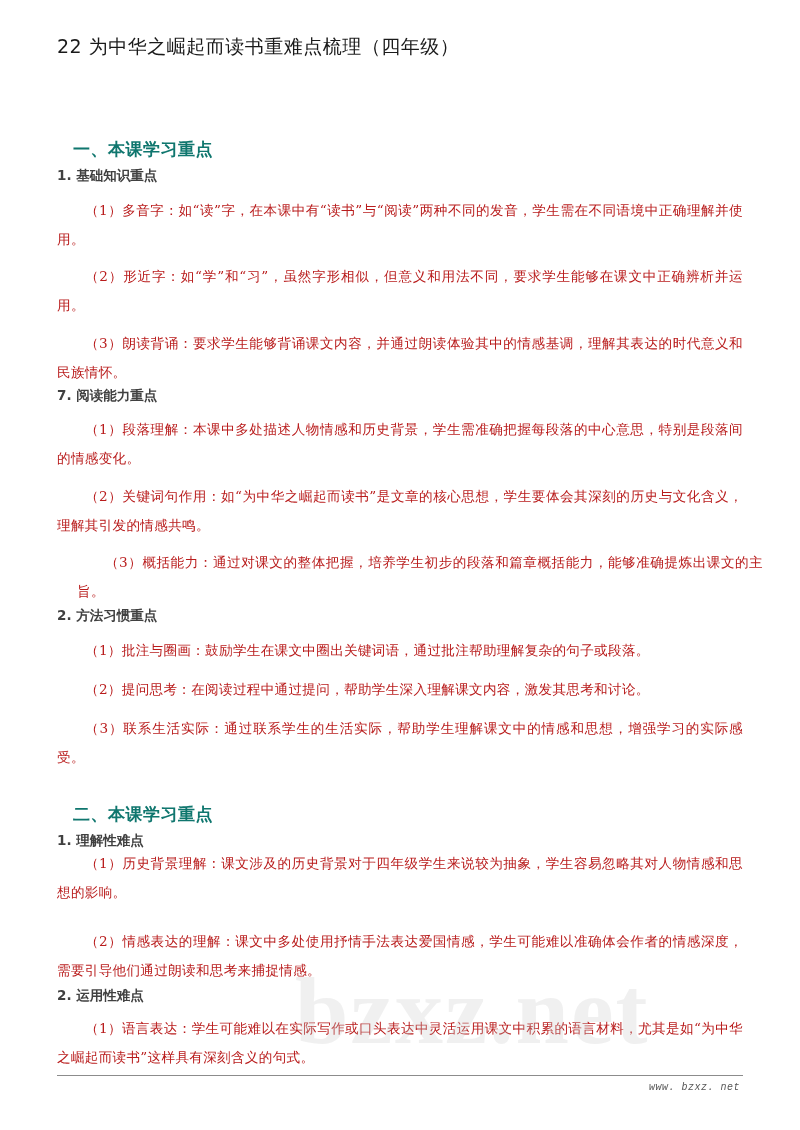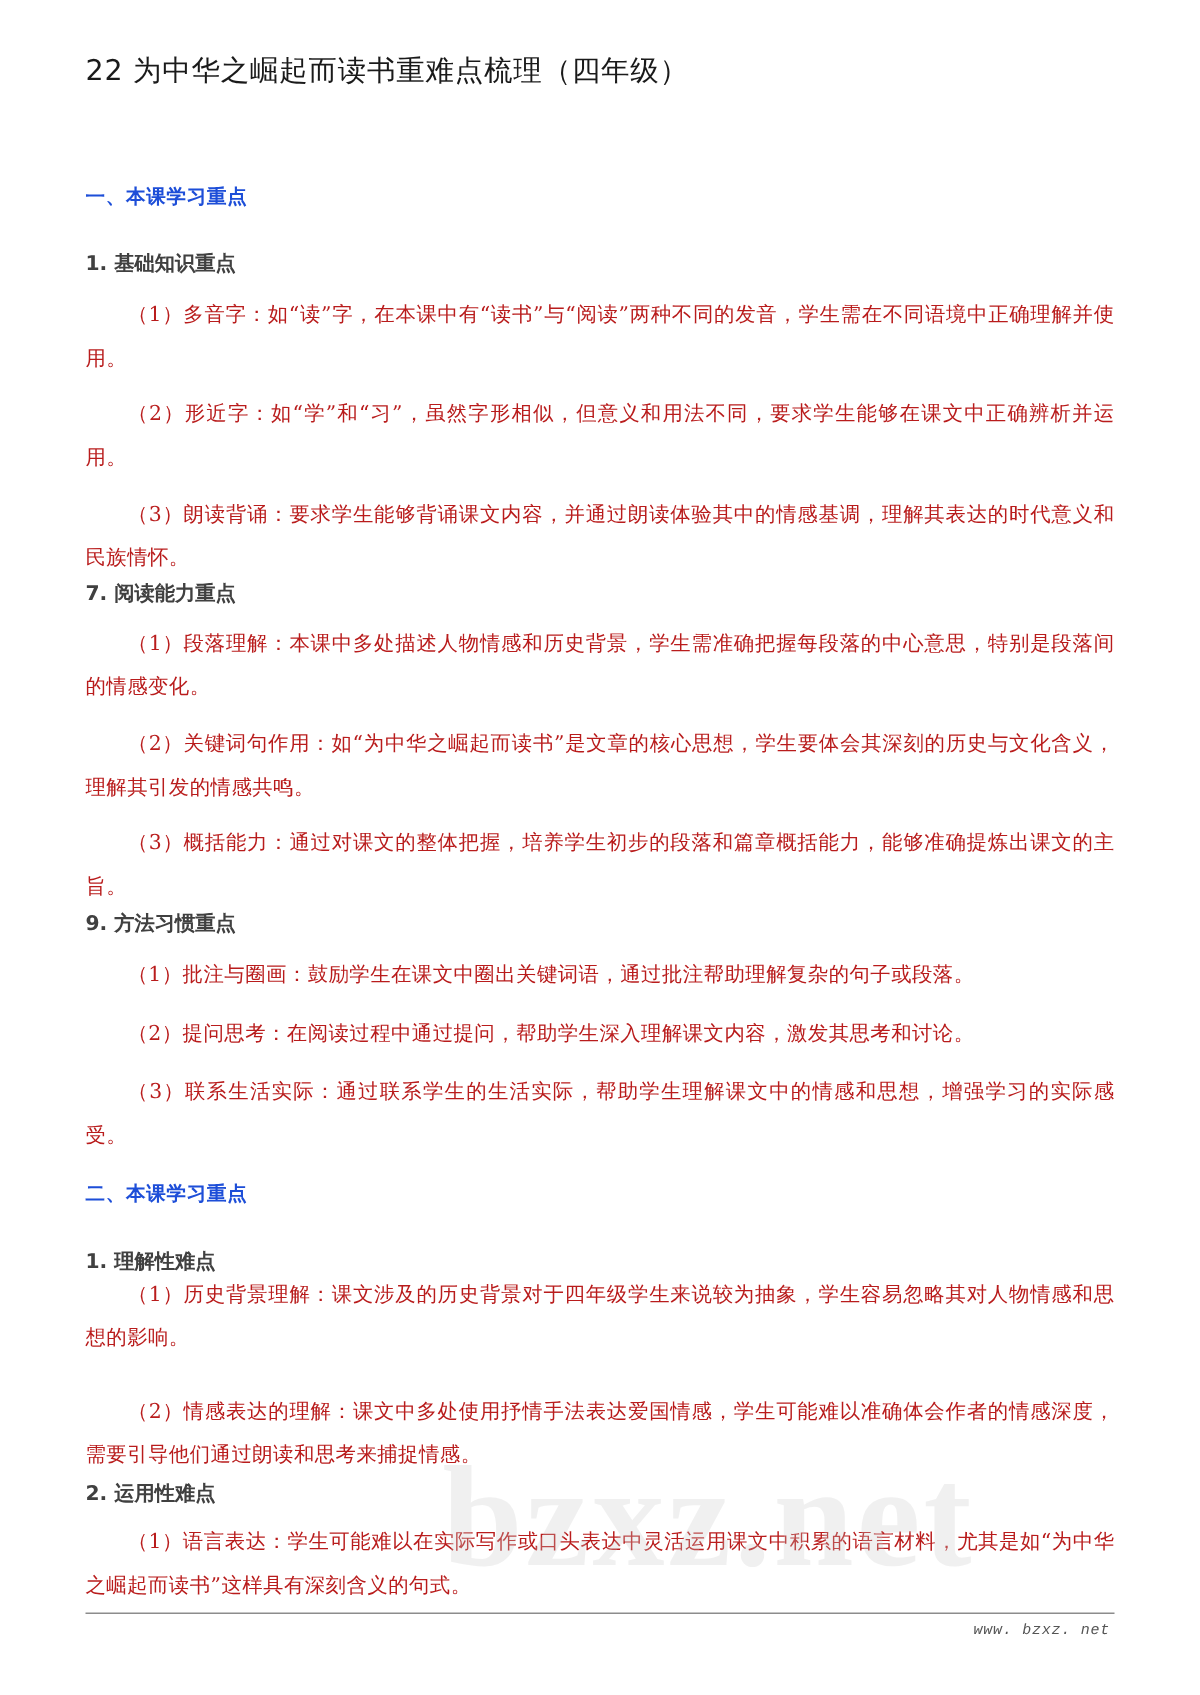--- a/index.html
+++ b/index.html
@@ -31,24 +31,24 @@
       font-size: 19px;
       font-weight: normal;
       letter-spacing: 0.5px;
       color: #1a1a1a;
       margin: 0;
     }
     .h1 {
       position: absolute;
       left: 0;
       font-family: "DejaVu Sans", "Liberation Sans", sans-serif;
-      font-size: 13px;
+      font-size: 17px;
       font-weight: bold;
-      color: #1d4ed8;
-      margin: 0;
+      color: #0f766e;
+      margin: 16px;
       letter-spacing: 0.5px;
     }
     .h2 {
       position: absolute;
       left: 0;
       font-family: "DejaVu Sans", "Liberation Sans", sans-serif;
       font-size: 13.5px;
       font-weight: bold;
       color: #404040;
       margin: 0;
@@ -107,23 +107,23 @@
   <h2 class="h1" style="top:122px;">一、本课学习重点</h2>
 
   <h3 class="h2" style="top:167px;">1. 基础知识重点</h3>
   <p class="para" style="top:196px;">（1）多音字：如“读”字，在本课中有“读书”与“阅读”两种不同的发音，学生需在不同语境中正确理解并使用。</p>
   <p class="para" style="top:262px;">（2）形近字：如“学”和“习”，虽然字形相似，但意义和用法不同，要求学生能够在课文中正确辨析并运用。</p>
   <p class="para" style="top:329px;">（3）朗读背诵：要求学生能够背诵课文内容，并通过朗读体验其中的情感基调，理解其表达的时代意义和民族情怀。</p>
 
   <h3 class="h2" style="top:387px;">7. 阅读能力重点</h3>
   <p class="para" style="top:415px;">（1）段落理解：本课中多处描述人物情感和历史背景，学生需准确把握每段落的中心意思，特别是段落间的情感变化。</p>
   <p class="para" style="top:482px;">（2）关键词句作用：如“为中华之崛起而读书”是文章的核心思想，学生要体会其深刻的历史与文化含义，理解其引发的情感共鸣。</p>
-  <p class="para" style="top:548px;">（3）概括能力：通过对课文的整体把握，培养学生初步的段落和篇章概括能力，能够准确提炼出课文的主旨。</p>
+  <p class="para" style="top:548px;margin-left:20px;">（3）概括能力：通过对课文的整体把握，培养学生初步的段落和篇章概括能力，能够准确提炼出课文的主旨。</p>
 
-  <h3 class="h2" style="top:607px;">9. 方法习惯重点</h3>
+  <h3 class="h2" style="top:607px;">2. 方法习惯重点</h3>
   <p class="para" style="top:636px;">（1）批注与圈画：鼓励学生在课文中圈出关键词语，通过批注帮助理解复杂的句子或段落。</p>
   <p class="para" style="top:675px;">（2）提问思考：在阅读过程中通过提问，帮助学生深入理解课文内容，激发其思考和讨论。</p>
   <p class="para" style="top:714px;">（3）联系生活实际：通过联系学生的生活实际，帮助学生理解课文中的情感和思想，增强学习的实际感受。</p>
 
   <h2 class="h1" style="top:787px;">二、本课学习重点</h2>
 
   <h3 class="h2" style="top:832px;">1. 理解性难点</h3>
   <p class="para" style="top:837px;margin-top:12px;">（1）历史背景理解：课文涉及的历史背景对于四年级学生来说较为抽象，学生容易忽略其对人物情感和思想的影响。</p>
   <p class="para" style="top:927px;">（2）情感表达的理解：课文中多处使用抒情手法表达爱国情感，学生可能难以准确体会作者的情感深度，需要引导他们通过朗读和思考来捕捉情感。</p>
 

